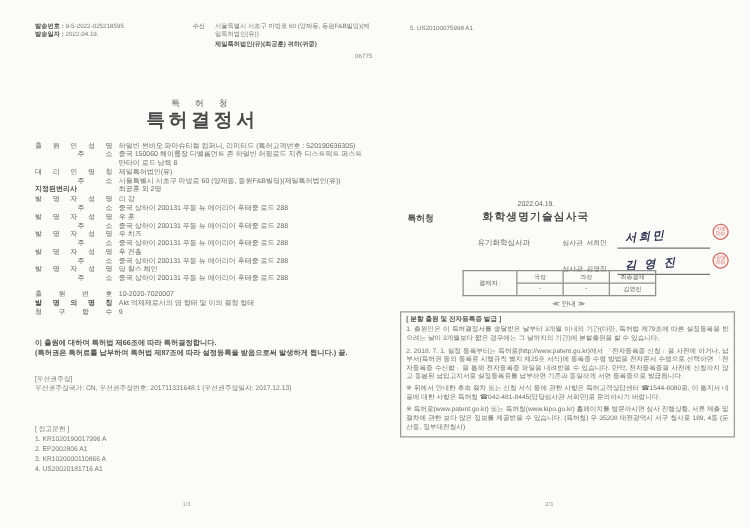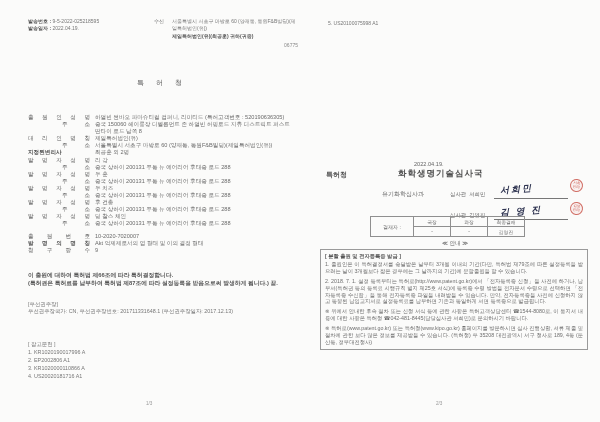--- a/index.html
+++ b/index.html
@@ -35,21 +35,21 @@
   .priority{position:absolute;left:0;top:283px;width:268px;font-size:5.4px;line-height:7px;color:#777;}
   .refs{position:absolute;left:0;top:322px;width:268px;font-size:5.4px;line-height:8px;color:#777;}
   .page-num{position:absolute;font-size:4.6px;color:#999;}
   #page1 .page-num{left:118px;top:383px;}
   #page2 .page-num{left:118px;top:383px;}
 
   
   .citation{position:absolute;left:10px;top:2px;font-size:5px;color:#777;}
   .p2-date{position:absolute;left:96px;top:143px;font-size:5.6px;color:#666;}
   .p2-agency{position:absolute;left:8px;top:152px;font-size:7px;font-weight:bold;color:#545454;}
-  .p2-bureau{position:absolute;left:80px;top:150px;font-size:8.5px;font-weight:bold;letter-spacing:1px;color:#4d4d4d;}
+  .p2-bureau{position:absolute;left:68px;top:150px;font-size:8.5px;font-weight:bold;letter-spacing:1px;color:#4d4d4d;}
   .p2-division{position:absolute;left:64px;top:172px;font-size:6px;color:#666;}
   .examiner{position:absolute;font-size:5.4px;color:#666;white-space:nowrap;}
   .ex1{left:132px;top:173px;}
   .ex2{left:132px;top:194px;}
   .sig-line{position:absolute;width:74px;border-bottom:1px solid #777;height:12px;}
   .sl1{left:176px;top:168px;}
   .sl2{left:176px;top:189px;}
   .signature{position:absolute;font-size:9px;font-weight:bold;font-style:italic;color:#2e3350;transform:rotate(-4deg);letter-spacing:2px;white-space:nowrap;}
   .sg1{left:182px;top:165px;}
   .sg2{left:182px;top:187px;}
@@ -81,20 +81,21 @@
   <div class="recipient">
     <span class="rlabel">수신</span>
     <span class="rbody">
       <span>서울특별시 서초구 마방로 60 (양재동, 동원F&amp;B빌딩)(제일특허법인(유))</span>
       <div class="rname">제일특허법인(유)(최공훈) 귀하(귀중)</div>
       <div class="rcode">06775</div>
     </span>
   </div>
 
   <div class="gov">특 허 청</div>
+  <div class="doc-title">특허결정서</div>
 
   <div class="fields">
     <div class="frow">
         <span class="flabel">출 원 인 성 명</span>
         <span class="fvalue">하얼빈 썬바오 파마슈티컬 컴퍼니, 리미티드 (특허고객번호 : 520190636305)</span>
       </div>
     <div class="frow sub">
         <span class="flabel">주 소</span>
         <span class="fvalue">중국 150060 헤이룽장 디벨롭먼트 존 하얼빈 허핑로드 지츄 디스트릭트 퍼스트 딴타이 로드 남쪽 8</span>
       </div>

